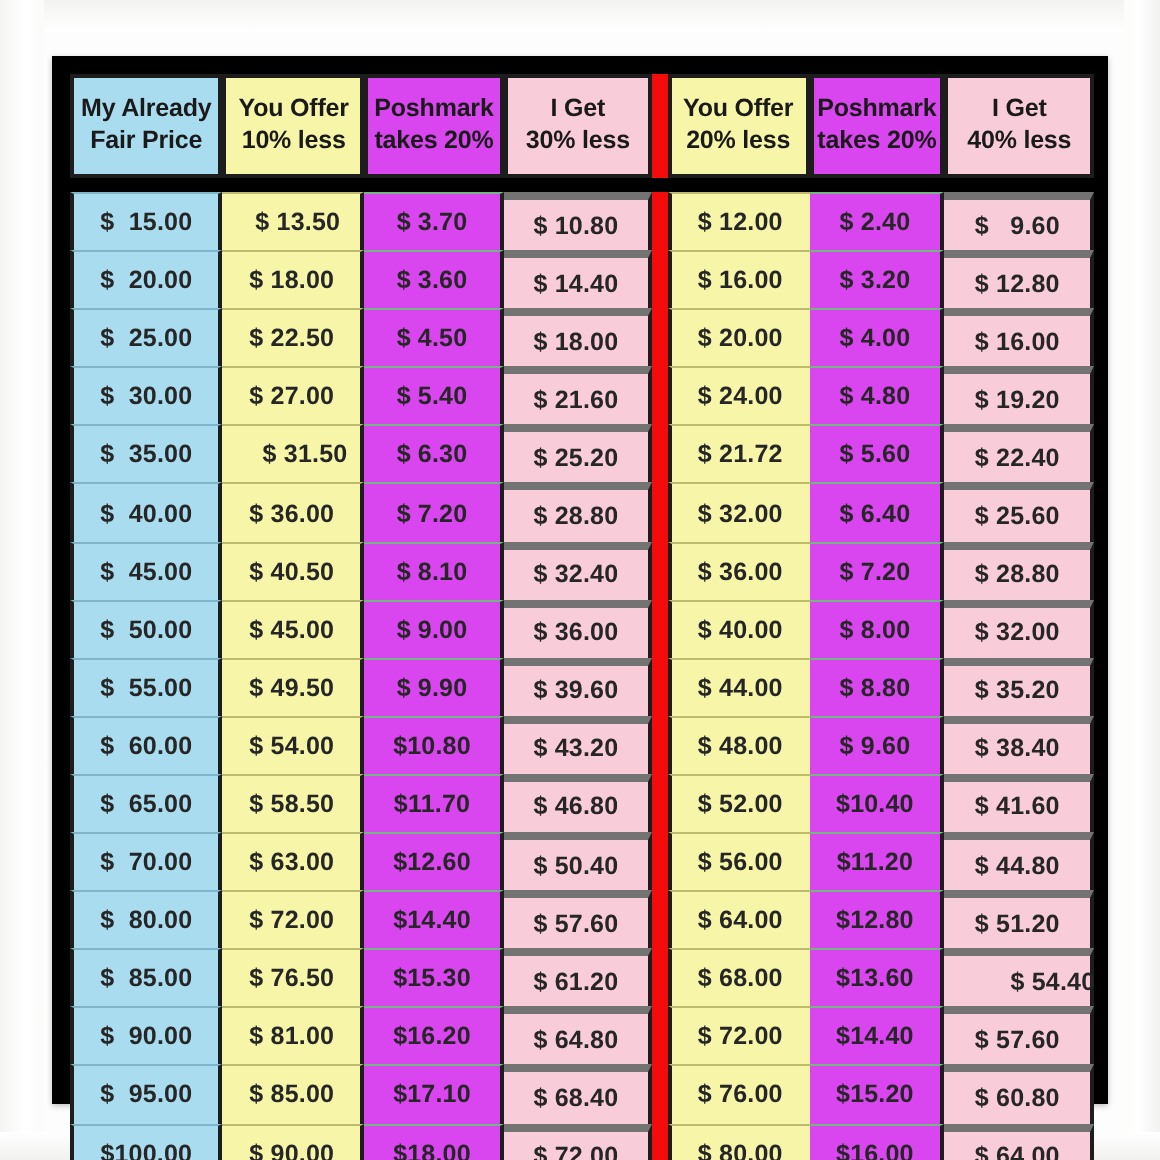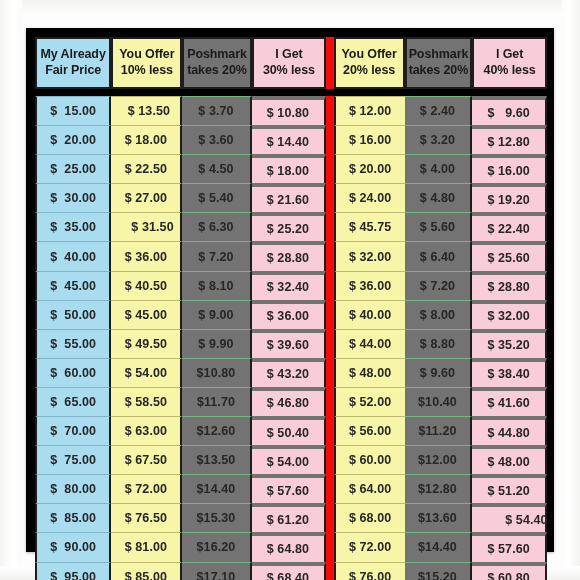--- a/index.html
+++ b/index.html
@@ -116,21 +116,21 @@
     color: #262626;
     text-align: center;
     white-space: nowrap;
     letter-spacing: 0.1px;
     font-family: "Liberation Sans", sans-serif;
   }
 
   
   .col-blue   { background: #aadcf0; }
   .col-yellow { background: #f7f5a8; }
-  .col-green  { background: #737373; }
+  .col-green  { background: #d946ef; }
   .col-pink   { background: #f9ccd9; }
 
   
   .sep-left  { border-left: 2px solid #1d1d1d; }
   .sep-right { border-right: 2px solid #1d1d1d; }
 
   
   .rule-blue   { border-top: 1px solid #7fb4c9; }
   .rule-yellow { border-top: 1px solid #bdb96f; }
   .rule-green  { border-top: 1px solid #74b584; }
@@ -259,21 +259,21 @@
             <td class="col-yellow rule-yellow sep-left" style="white-space: pre;">$ 24.00</td>
             <td class="col-green rule-green sep-right" style="white-space: pre;">$ 4.80</td>
             <td class="col-pink rule-pink sep-right" style="white-space: pre;">$ 19.20</td>
           </tr>
           <tr>
             <td class="col-blue rule-blue sep-left sep-right" style="white-space: pre;">$  35.00</td>
             <td class="col-yellow rule-yellow sep-right" style="white-space: pre; padding-left: 20px;">$ 31.50</td>
             <td class="col-green rule-green sep-right" style="white-space: pre;">$ 6.30</td>
             <td class="col-pink rule-pink sep-right" style="white-space: pre;">$ 25.20</td>
             <td class="red-divider"></td>
-            <td class="col-yellow rule-yellow sep-left" style="white-space: pre;">$ 45.75</td>
+            <td class="col-yellow rule-yellow sep-left" style="white-space: pre;">$ 21.72</td>
             <td class="col-green rule-green sep-right" style="white-space: pre;">$ 5.60</td>
             <td class="col-pink rule-pink sep-right" style="white-space: pre;">$ 22.40</td>
           </tr>
           <tr>
             <td class="col-blue rule-blue sep-left sep-right" style="white-space: pre;">$  40.00</td>
             <td class="col-yellow rule-yellow sep-right" style="white-space: pre;">$ 36.00</td>
             <td class="col-green rule-green sep-right" style="white-space: pre;">$ 7.20</td>
             <td class="col-pink rule-pink sep-right" style="white-space: pre;">$ 28.80</td>
             <td class="red-divider"></td>
             <td class="col-yellow rule-yellow sep-left" style="white-space: pre;">$ 32.00</td>
@@ -332,30 +332,20 @@
           </tr>
           <tr>
             <td class="col-blue rule-blue sep-left sep-right" style="white-space: pre;">$  70.00</td>
             <td class="col-yellow rule-yellow sep-right" style="white-space: pre;">$ 63.00</td>
             <td class="col-green rule-green sep-right" style="white-space: pre;">$12.60</td>
             <td class="col-pink rule-pink sep-right" style="white-space: pre;">$ 50.40</td>
             <td class="red-divider"></td>
             <td class="col-yellow rule-yellow sep-left" style="white-space: pre;">$ 56.00</td>
             <td class="col-green rule-green sep-right" style="white-space: pre;">$11.20</td>
             <td class="col-pink rule-pink sep-right" style="white-space: pre;">$ 44.80</td>
-          </tr>
-          <tr>
-            <td class="col-blue rule-blue sep-left sep-right" style="white-space: pre;">$  75.00</td>
-            <td class="col-yellow rule-yellow sep-right" style="white-space: pre;">$ 67.50</td>
-            <td class="col-green rule-green sep-right" style="white-space: pre;">$13.50</td>
-            <td class="col-pink rule-pink sep-right" style="white-space: pre;">$ 54.00</td>
-            <td class="red-divider"></td>
-            <td class="col-yellow rule-yellow sep-left" style="white-space: pre;">$ 60.00</td>
-            <td class="col-green rule-green sep-right" style="white-space: pre;">$12.00</td>
-            <td class="col-pink rule-pink sep-right" style="white-space: pre;">$ 48.00</td>
           </tr>
           <tr>
             <td class="col-blue rule-blue sep-left sep-right" style="white-space: pre;">$  80.00</td>
             <td class="col-yellow rule-yellow sep-right" style="white-space: pre;">$ 72.00</td>
             <td class="col-green rule-green sep-right" style="white-space: pre;">$14.40</td>
             <td class="col-pink rule-pink sep-right" style="white-space: pre;">$ 57.60</td>
             <td class="red-divider"></td>
             <td class="col-yellow rule-yellow sep-left" style="white-space: pre;">$ 64.00</td>
             <td class="col-green rule-green sep-right" style="white-space: pre;">$12.80</td>
             <td class="col-pink rule-pink sep-right" style="white-space: pre;">$ 51.20</td>

